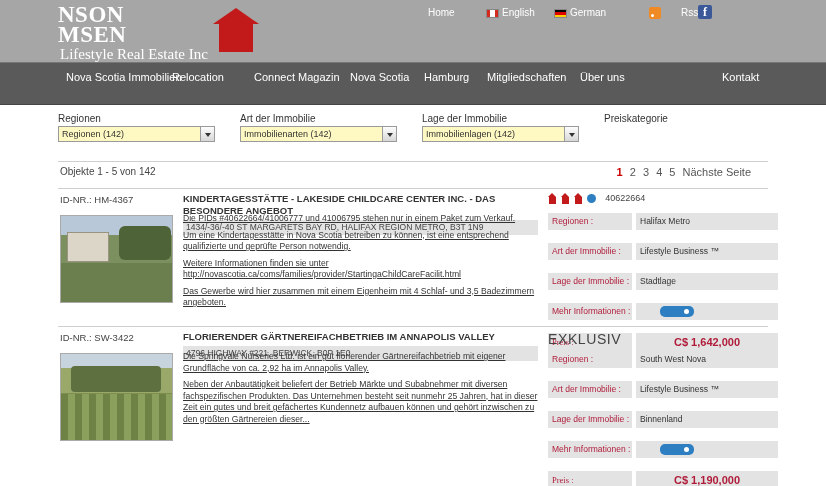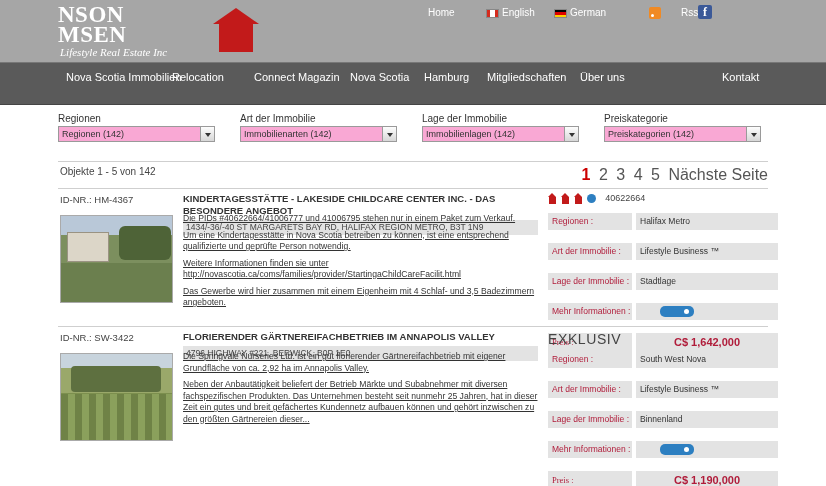--- a/index.html
+++ b/index.html
@@ -50,22 +50,21 @@
     font-size: 23px;
     font-weight: bold;
     letter-spacing: 0.5px;
     color: #ffffff;
     white-space: nowrap;
   }
   .logo-tagline {
     position: absolute;
     left: 2px; top: 46px;
     font-family: "Liberation Serif", serif;
-    font-size: 11px;
-    font-style: italic;
+    font-size: 15px;
     color: #ffffff;
     white-space: nowrap;
   }
   .logo-house {
     position: absolute;
     left: 155px; top: 8px;
     width: 46px; height: 44px;
   }
   .logo-house .roof {
     position: absolute;
@@ -210,21 +209,21 @@
     margin-bottom: 2px;
     display: block;
     white-space: nowrap;
   }
   .filter-select {
     width: 157px;
     height: 16px;
     font-size: 9px;
     font-family: "Liberation Sans", sans-serif;
     color: #333;
-    background: #f9a8d4;
+    background: #fef9c3;
     border: 1px solid #9a9a9a;
     padding: 0 16px 0 3px;
     position: relative;
     line-height: 14px;
     white-space: nowrap;
     overflow: hidden;
   }
   .filter-select .arrow {
     position: absolute;
     right: 0px; top: 0px;
@@ -250,22 +249,22 @@
     padding-top: 20px;
   }
   .result-count {
     position: absolute;
     left: 2px; top: 4px;
     font-size: 10px;
     color: #444;
   }
   .pager {
     position: absolute;
-    right: 0px; top: 4px;
-    font-size: 16px;
+    right: 17px; top: 4px;
+    font-size: 11px;
   }
   .pager span, .pager a {
     margin-left: 4px;
     color: #555;
     text-decoration: none;
   }
   .pager .cur {
     color: #cc0000;
     font-weight: bold;
   }
@@ -548,24 +547,20 @@
       </div>
       <div class="filter" style="left:364px">
         <span class="filter-label">Lage der Immobilie</span>
         <div class="filter-select">
           <span>Immobilienlagen (142)</span>
           <span class="arrow"></span>
         </div>
       </div>
       <div class="filter" style="left:546px">
         <span class="filter-label">Preiskategorie</span>
-        <div class="filter-select">
-          <span>Preiskategorien (142)</span>
-          <span class="arrow"></span>
-        </div>
       </div>
     </div>
 
     <div class="resultbar">
       <div class="result-count">Objekte 1 - 5 von 142</div>
       <div class="pager">
         <span class="cur">1</span>
         <a>2</a>
         <a>3</a>
         <a>4</a>

